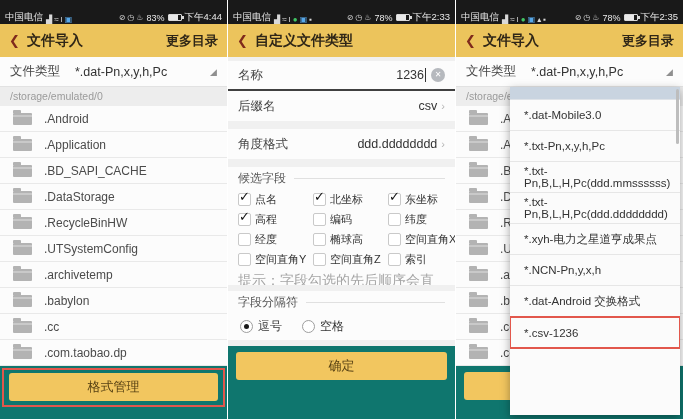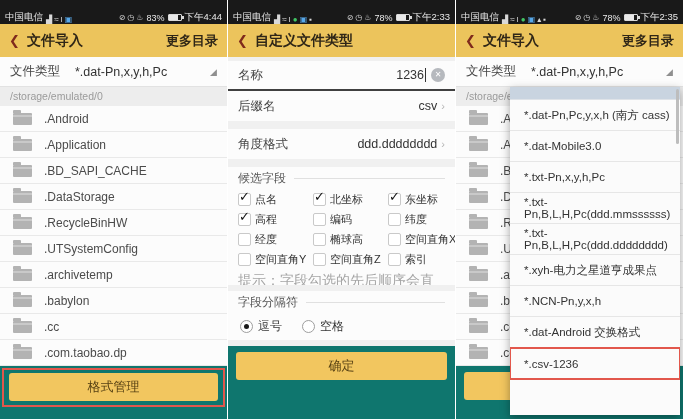--- a/index.html
+++ b/index.html
@@ -387,21 +387,20 @@
     <div class="btnarea">
       <div class="plainbox">
         <div class="ybtn">格式管理</div>
       </div>
     </div>
     <div class="dd">
       <div class="dd-partial">
         
       </div>
       <div id="p3-dd-items">
-          <div class="dd-item">*.dat-Pn,Pc,y,x,h (南方 cass)</div>
           <div class="dd-item">*.dat-Mobile3.0</div>
           <div class="dd-item">*.txt-Pn,x,y,h,Pc</div>
           <div class="dd-item">*.txt-Pn,B,L,H,Pc(ddd.mmssssss)</div>
           <div class="dd-item">*.txt-Pn,B,L,H,Pc(ddd.dddddddd)</div>
           <div class="dd-item">*.xyh-电力之星道亨成果点</div>
           <div class="dd-item">*.NCN-Pn,y,x,h</div>
           <div class="dd-item">*.dat-Android 交换格式</div>
           <div class="dd-item hl">*.csv-1236</div>
         </div>
     </div>

